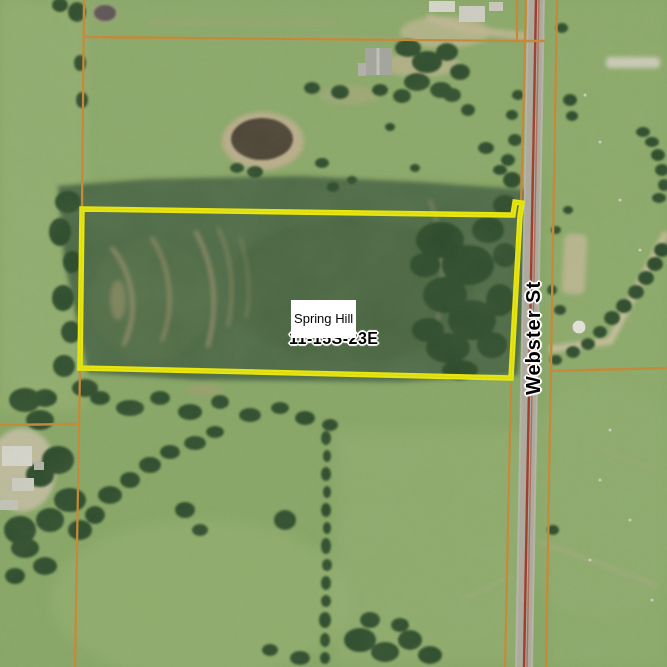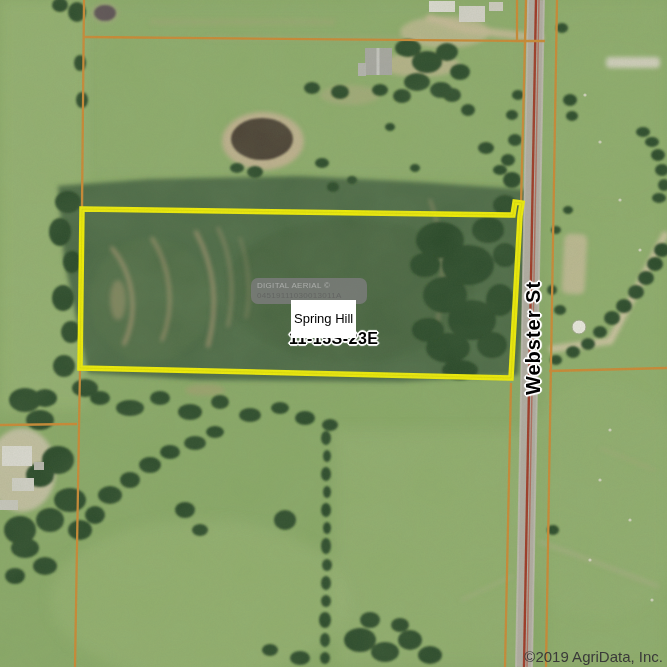--- a/index.html
+++ b/index.html
@@ -312,26 +312,21 @@
 
   <g>
     <polygon fill="none" stroke="#f3ef04" stroke-width="5.5" stroke-linejoin="miter" points="82,209 513,215 515,202 522,203 520,216 511,378 80,368"></polygon>
     <polygon fill="none" stroke="#d8d400" stroke-width="1" opacity="0.5" points="82,209 513,215 515,202 522,203 520,216 511,378 80,368"></polygon>
   </g>
 
   <rect x="0" y="0" width="667" height="667" filter="url(#grainCoarse)" opacity="0.8"></rect>
   <rect x="0" y="0" width="667" height="667" filter="url(#grainFine)" opacity="0.5"></rect>
 </svg>
 
-  <div class="map-label watermark">
-    <div>DIGITAL AERIAL ©</div>
-    <div class="wm2">04519111030013011A</div>
-  </div>
 
   <div class="map-label field-name">Spring Hill</div>
 
   <div class="map-label section-label halo">11-15S-23E</div>
 
   <div class="map-label road-label halo">Webster St</div>
 
-  <div class="map-label copyright">©2019 AgriData, Inc.</div>
 
 </div>
 
 </body></html>

